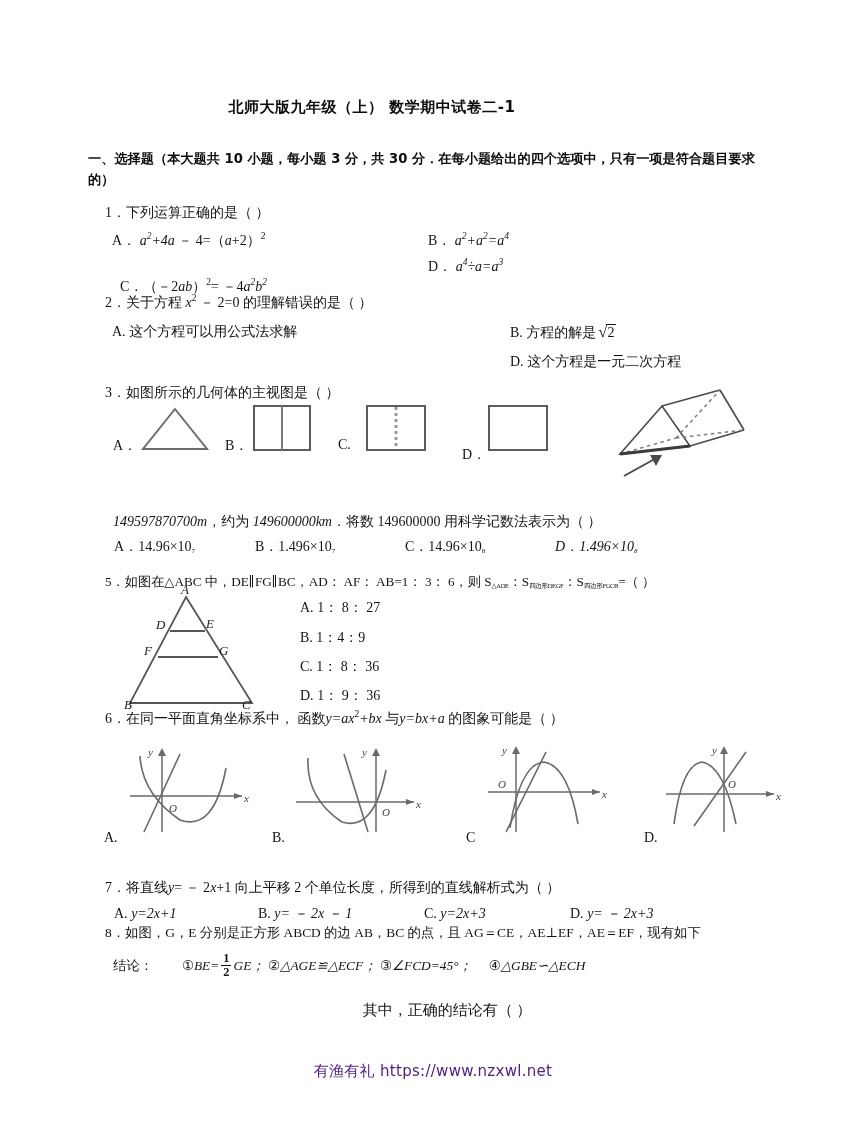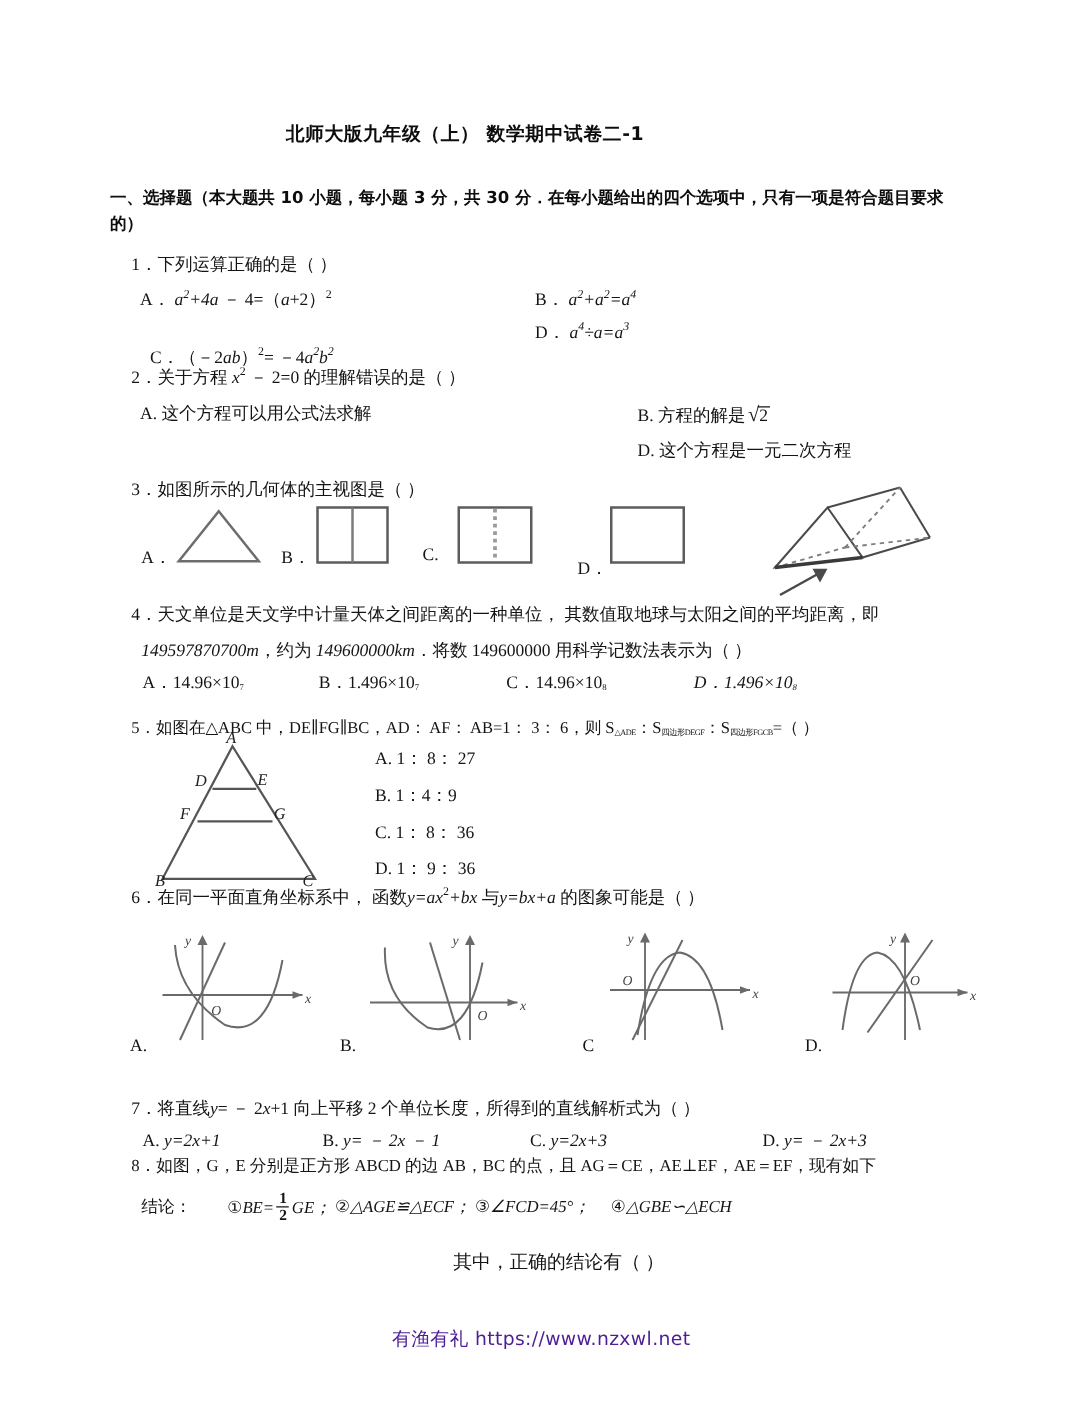--- a/index.html
+++ b/index.html
@@ -178,21 +178,20 @@
         <line x1="78" y1="56" x2="146" y2="48"></line>
       </g>
       <line x1="22" y1="72" x2="92" y2="64" stroke="#3a3a3a" stroke-width="3"></line>
       <g>
         <line x1="26" y1="94" x2="62" y2="74" stroke="#4a4a4a" stroke-width="2"></line>
         <polygon points="64,73 52,73 58,84" fill="#4a4a4a"></polygon>
       </g>
     </svg>
   </div>
 
-  <div class="q stem" style="top:483px;">4．天文单位是天文学中计量天体之间距离的一种单位， 其数值取地球与太阳之间的平均距离，即</div>
   <div class="q" style="left:100px; top:512px; width:690px;">
     <span class="it">149597870700m</span><span>，约为 </span><span class="it">149600000km</span><span>．将数 149600000 用科学记数法表示为（      ）</span>
   </div>
   <div class="opt-row" style="left:114px; top:537px;">
     <span>A．</span><span>14.96</span><span>×</span><span>10</span><span class="tiny-sub">7</span>
   </div>
   <div class="opt-row" style="left:255px; top:537px;">
     <span>B．</span><span>1.496</span><span>×</span><span>10</span><span class="tiny-sub">7</span>
   </div>
   <div class="opt-row" style="left:405px; top:537px;">
@@ -319,21 +318,21 @@
   </div>
   <div class="opt-row" style="left:114px; top:904px;">
     <span>A.</span> <span class="it">y=2x+1</span>
   </div>
   <div class="opt-row" style="left:258px; top:904px;">
     <span>B.</span> <span class="it">y= － 2x － 1</span>
   </div>
   <div class="opt-row" style="left:424px; top:904px;">
     <span>C.</span> <span class="it">y=2x+3</span>
   </div>
-  <div class="opt-row" style="left:570px; top:904px;margin-left:40px;">
+  <div class="opt-row" style="left:570px; top:904px;">
     <span>D.</span> <span class="it">y= － 2x+3</span>
   </div>
 
   <div class="q" style="left:92px; top:923px; width:700px; font-size:13.4px;">8．如图，G，E 分别是正方形 ABCD 的边 AB，BC 的点，且 AG＝CE，AE⊥EF，AE＝EF，现有如下</div>
 
   <div class="q" style="left:100px; top:952px; width:700px; font-size:13.4px;">
     <span>结论：</span>
     <span style="display:inline-block; width:22px;"></span>
     <span><span>①</span><span class="it">BE=</span><span class="frac"><span class="num">1</span><span class="den">2</span></span><span class="it">GE；</span></span>
     <span><span>②</span><span class="it">△AGE≌△ECF；</span></span>

